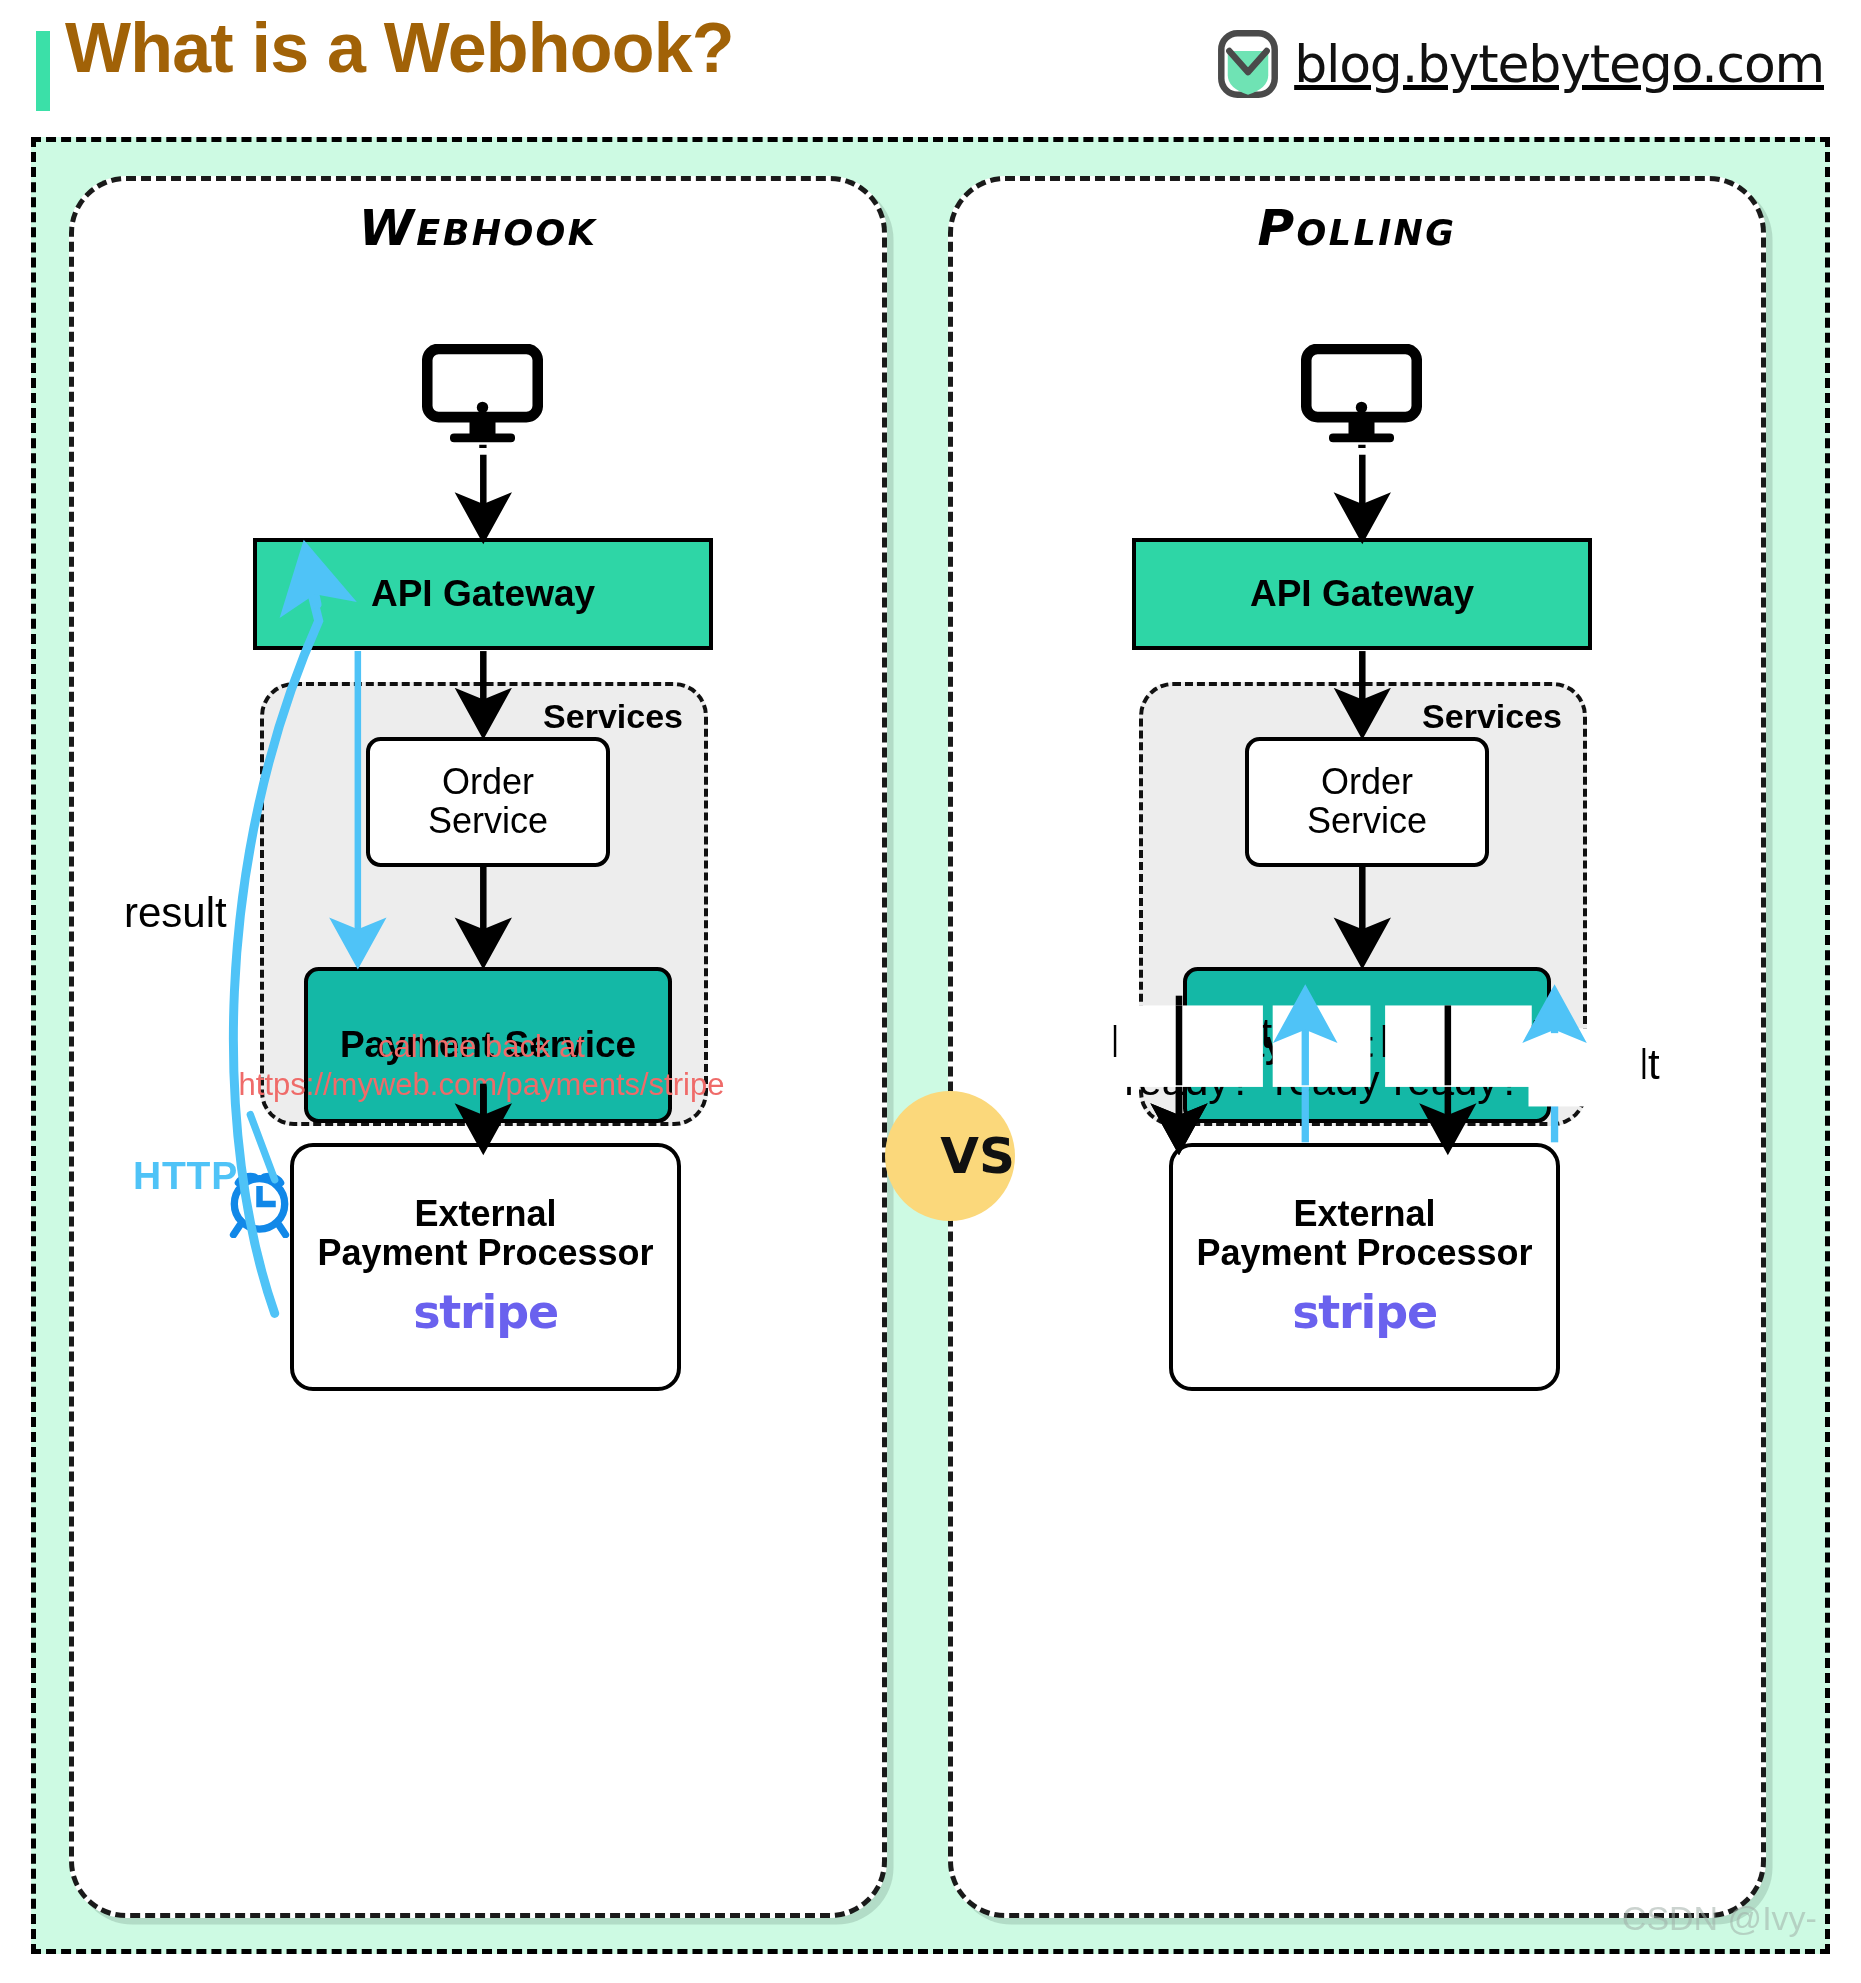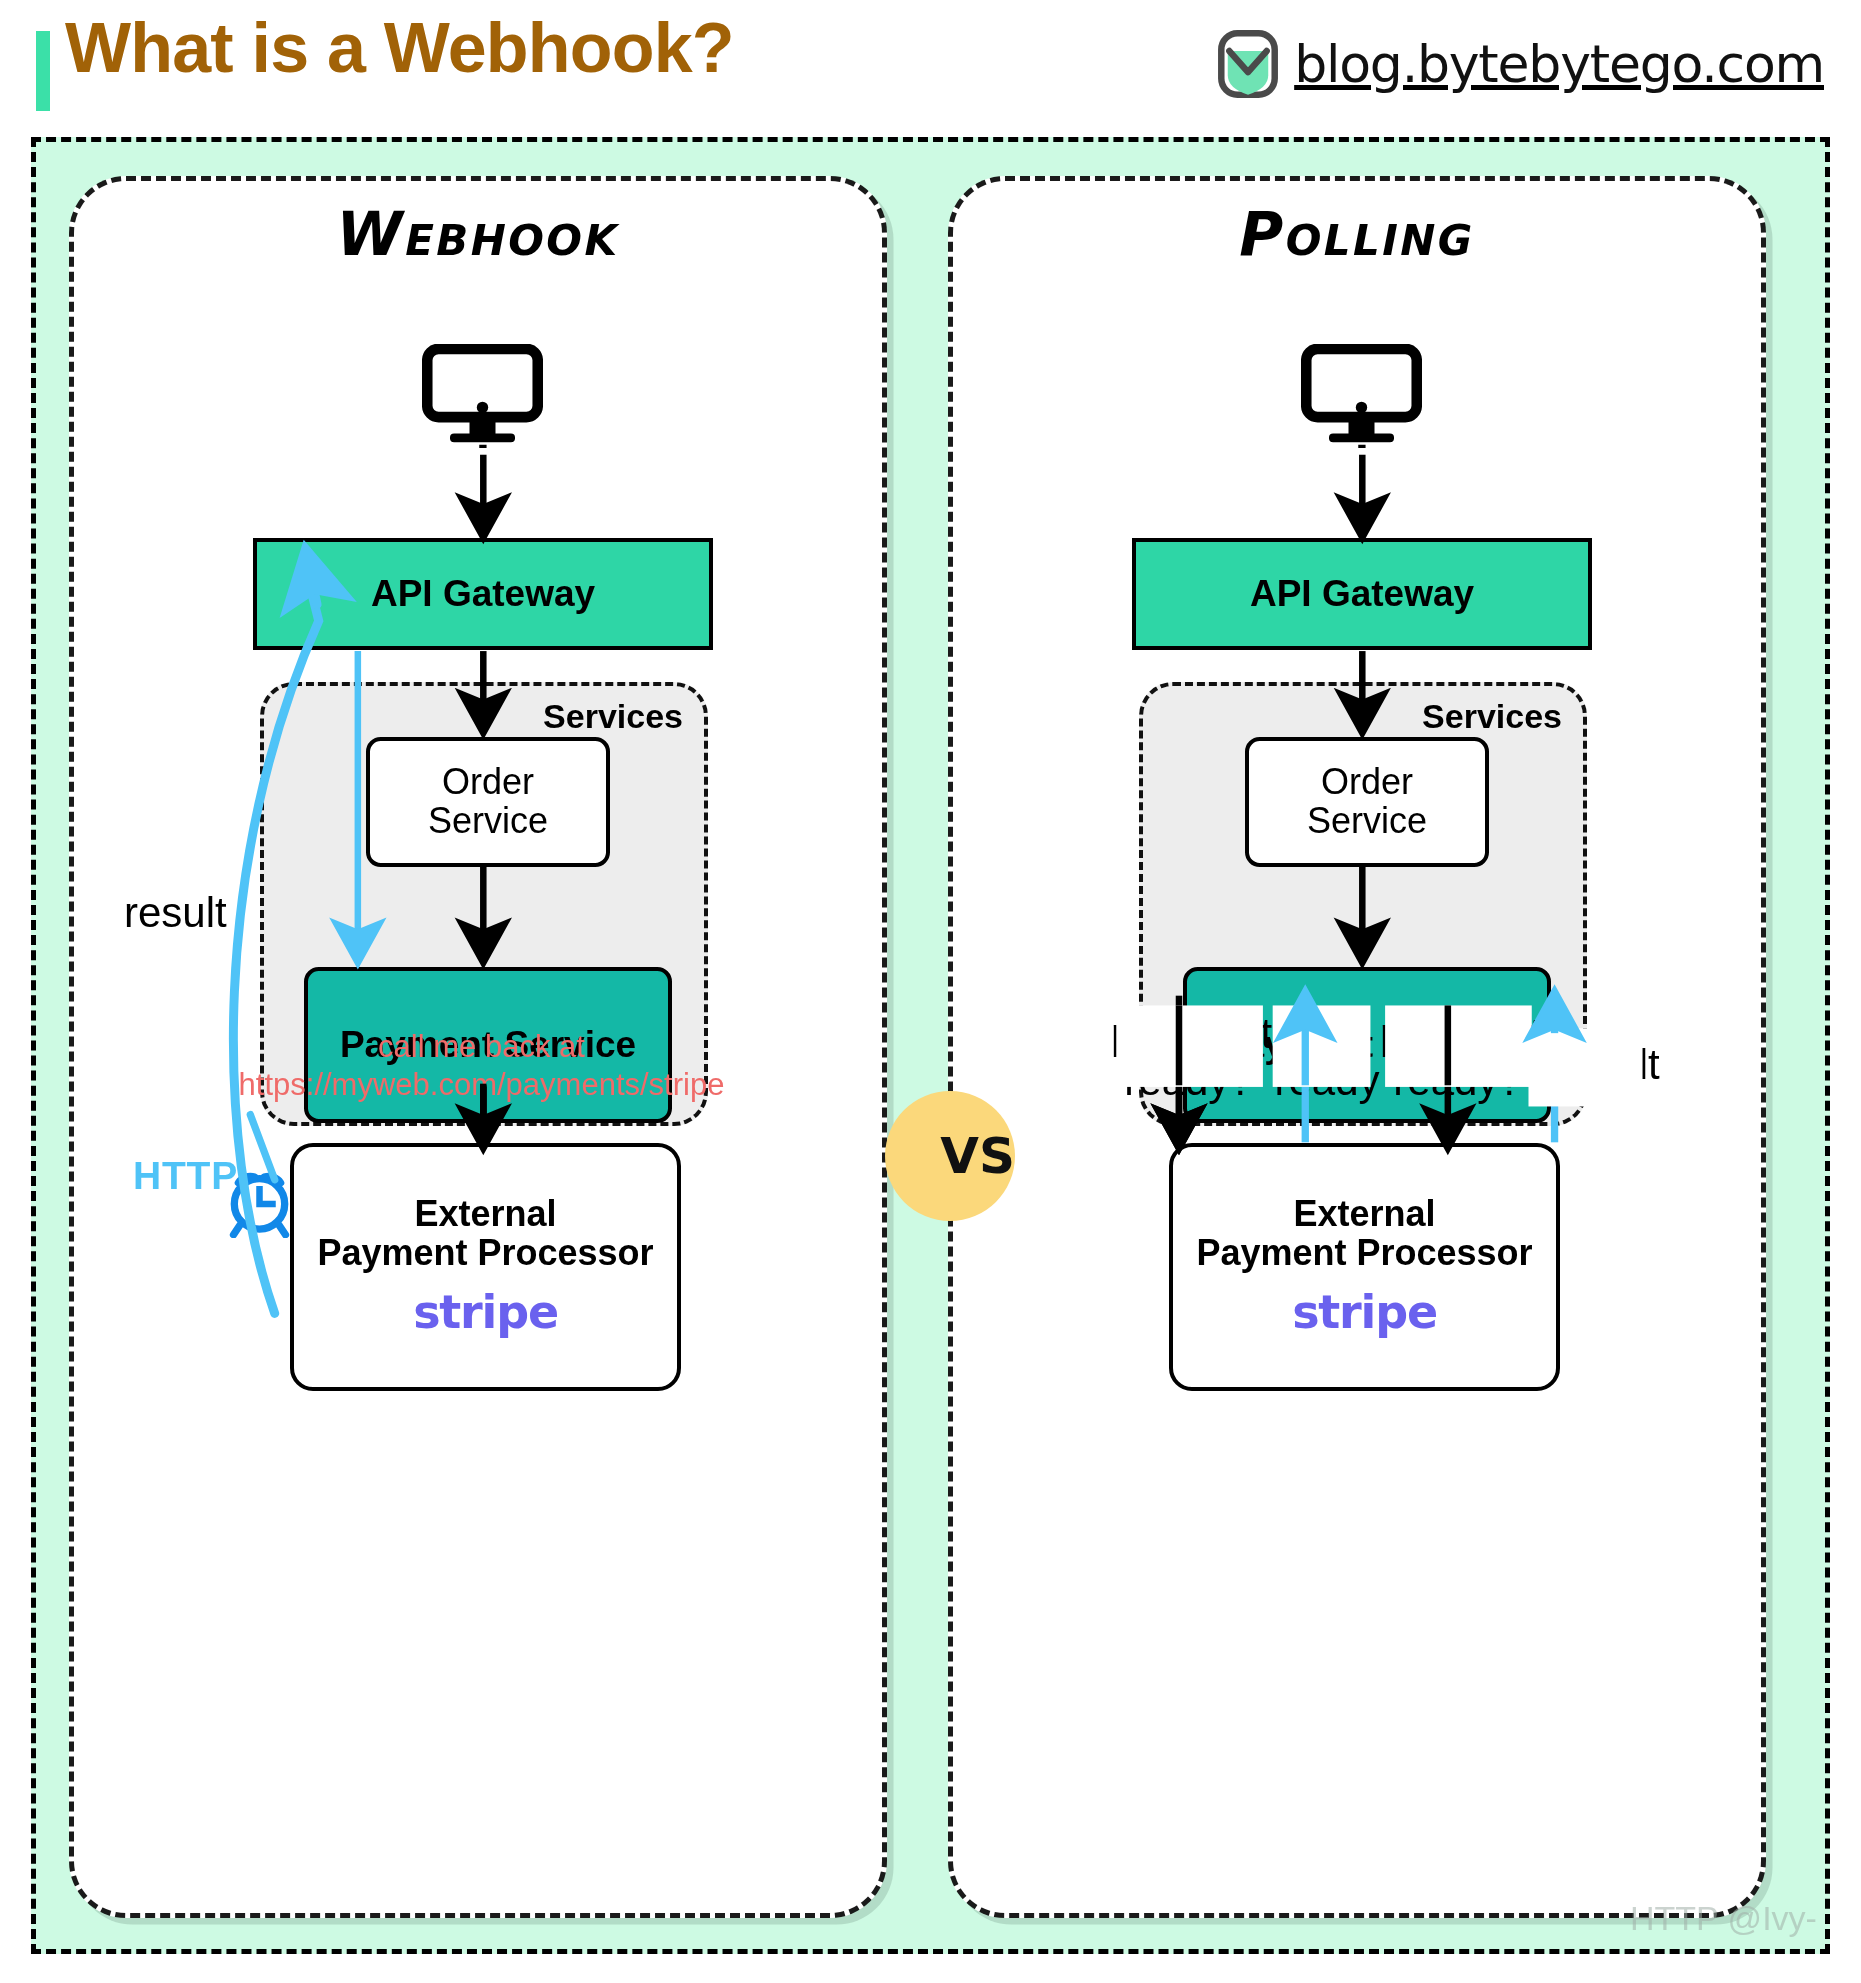--- a/index.html
+++ b/index.html
@@ -43,21 +43,21 @@
     border: 5.7px dashed #1a1a1a;
     border-radius: 57px;
   }
   #panel-webhook { left: 33px; box-shadow: 6.5px 6.5px 0 rgba(120,160,140,0.32); }
   #panel-polling { left: 912px; box-shadow: 6.5px 6.5px 0 rgba(120,160,140,0.32); }
 
   .panel-title {
     position: absolute; top: 18px; width: 100%; text-align: center;
     font-family: "DejaVu Sans", sans-serif;
     font-weight: bold; font-style: italic;
-    font-size: 60px; letter-spacing: 2.4px; color: #000;
+    font-size: 50px; letter-spacing: 2.4px; color: #000;
     font-variant: small-caps;
   }
 
   
   .monitor { position: absolute; width: 121px; height: 104px; }
 
   .gw-box {
     position: absolute; width: 460px; height: 112px;
     background: #2ED6A6; border: 4.1px solid #000;
     display: flex; align-items: center; justify-content: center;
@@ -320,15 +320,15 @@
       <rect x="706" y="1040" width="140" height="96" fill="#ffffff"></rect>
       <line x1="738" y1="1180" x2="738" y2="1136" stroke="#4FC3F7" stroke-width="9"></line>
       <line x1="738" y1="1046" x2="738" y2="1004" stroke="#4FC3F7" stroke-width="9" marker-end="url(#ah-blue2)"></line>
     </svg>
   </div>
 
   <div id="vs-badge">
     <span>VS</span>
   </div>
 
-  <div id="watermark">HTTP @Ivy-</div>
+  <div id="watermark">CSDN @Ivy-</div>
 </div>
 
 
 </body></html>

